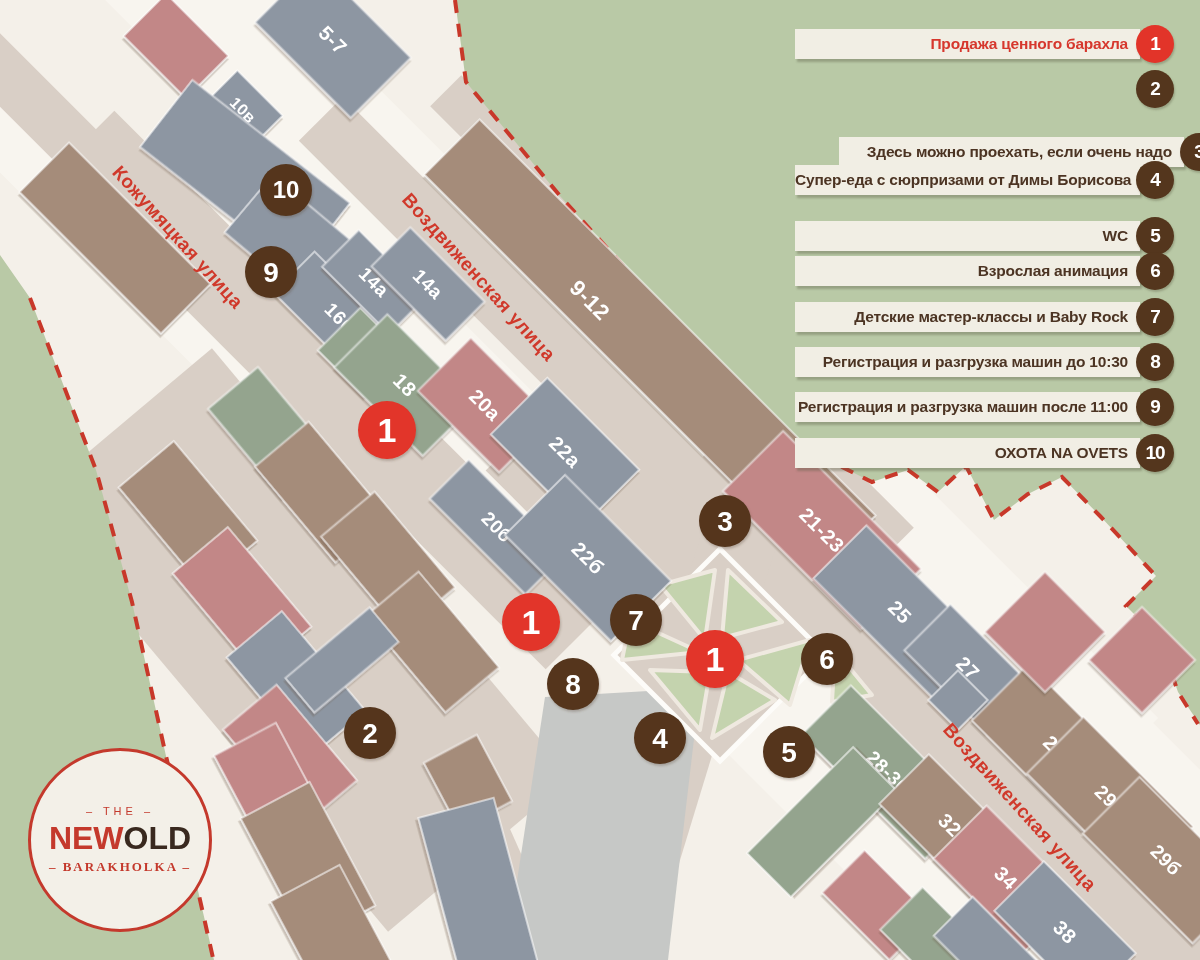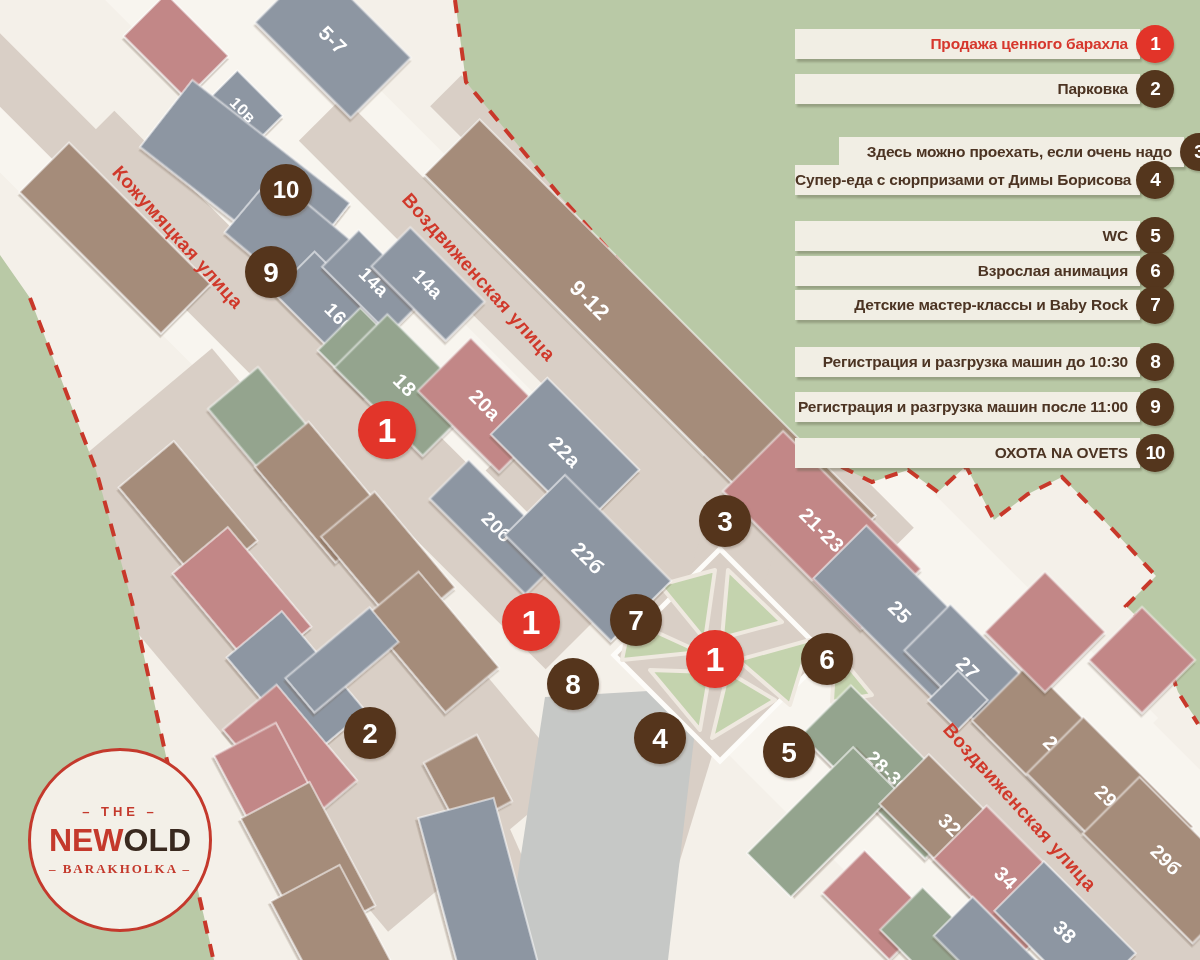--- a/index.html
+++ b/index.html
@@ -42,21 +42,21 @@
     line-height:38px;text-align:center;letter-spacing:-1px;
     box-shadow:1px 2px 2px rgba(95,95,70,.35);
   }
   .legend-circle.red{background:var(--marker-red);}
   
   #logo{
     position:absolute;left:28px;top:748px;width:184px;height:184px;border-radius:50%;
     background:var(--logo-bg);border:3px solid var(--logo-red);box-sizing:border-box;
     display:flex;flex-direction:column;align-items:center;justify-content:center;z-index:3;
   }
-  .logo-the{color:var(--logo-red);font-size:13px;font-weight:bold;letter-spacing:4px;}
+  .logo-the{color:var(--logo-red);font-size:11px;font-weight:normal;letter-spacing:4px;}
   .logo-name{font-size:32px;font-weight:bold;margin:3px 0 2px 0;letter-spacing:0;}
   .logo-name .nw{color:var(--logo-red);} .logo-name .od{color:var(--logo-dark);}
   .logo-sub{color:var(--logo-red);font-size:13px;font-weight:bold;letter-spacing:2px;font-family:Liberation Serif, serif;}
 </style>
 </head>
 <body>
 
 <div class="stage">
 
   <svg width="1200" height="960" viewBox="0 0 1200 960">
@@ -344,40 +344,39 @@
         </g>
       </g>
   </svg>
 
   <div id="legend">
       <div class="legend-item" style="top: 29px;">
         <div class="legend-bar red-text">Продажа ценного барахла</div>
         <div class="legend-circle red">1</div>
       </div>
       <div class="legend-item" style="top: 74.4px;">
-        <div class="legend-bar">Парковка</div>
         <div class="legend-circle">2</div>
       </div>
       <div class="legend-item" style="top: 137px; margin-left: 44px;">
         <div class="legend-bar">Здесь можно проехать, если очень надо</div>
         <div class="legend-circle">3</div>
       </div>
       <div class="legend-item" style="top: 165.2px;">
         <div class="legend-bar">Супер-еда с сюрпризами от Димы Борисова</div>
         <div class="legend-circle">4</div>
       </div>
       <div class="legend-item" style="top: 221px;">
         <div class="legend-bar">WC</div>
         <div class="legend-circle">5</div>
       </div>
       <div class="legend-item" style="top: 256px;">
         <div class="legend-bar">Взрослая анимация</div>
         <div class="legend-circle">6</div>
       </div>
-      <div class="legend-item" style="top: 290px;">
+      <div class="legend-item" style="top: 302px;">
         <div class="legend-bar">Детские мастер-классы и Baby Rock</div>
         <div class="legend-circle">7</div>
       </div>
       <div class="legend-item" style="top: 346.8px;">
         <div class="legend-bar">Регистрация и разгрузка машин до 10:30</div>
         <div class="legend-circle">8</div>
       </div>
       <div class="legend-item" style="top: 392.2px;">
         <div class="legend-bar">Регистрация и разгрузка машин после 11:00</div>
         <div class="legend-circle">9</div>

